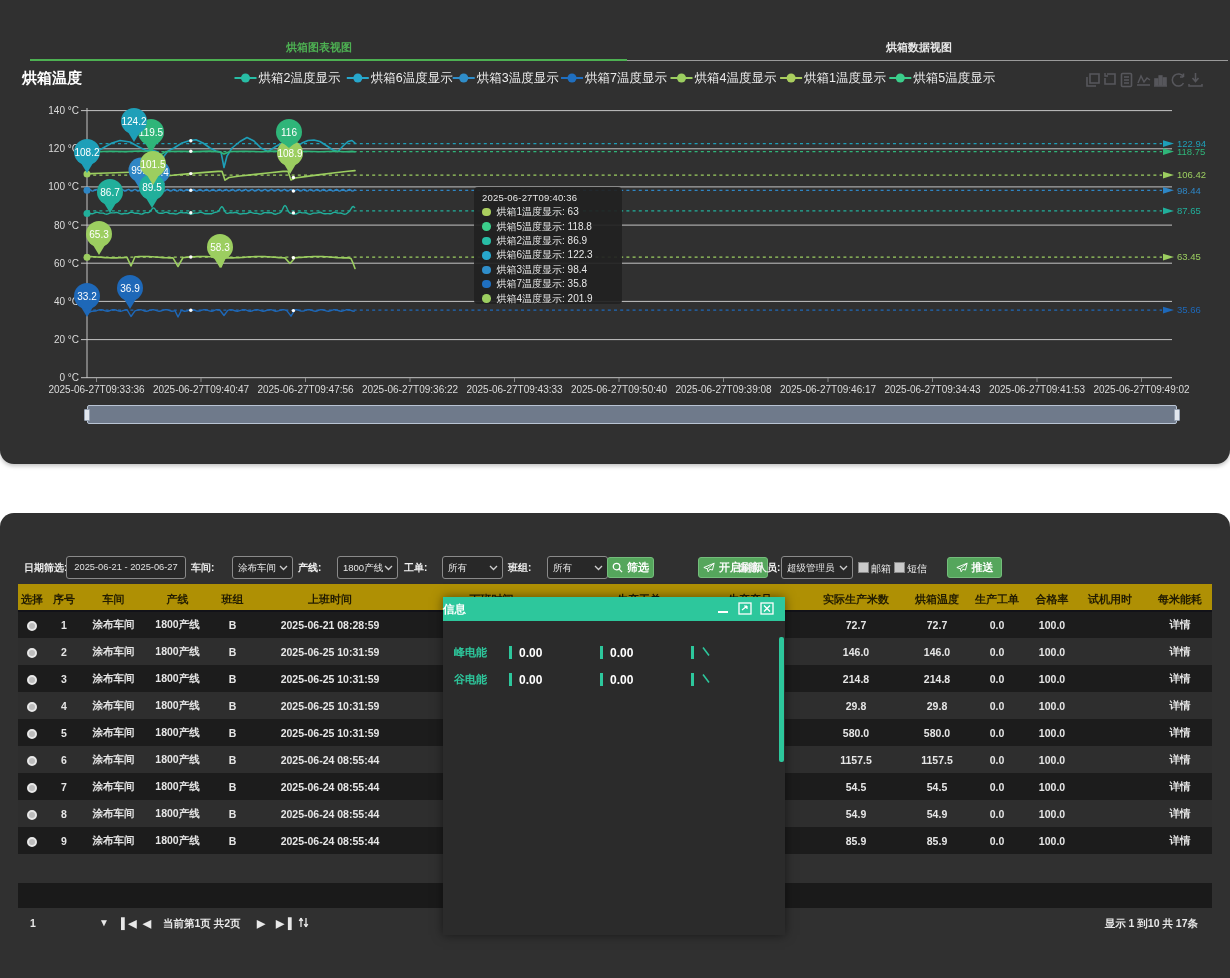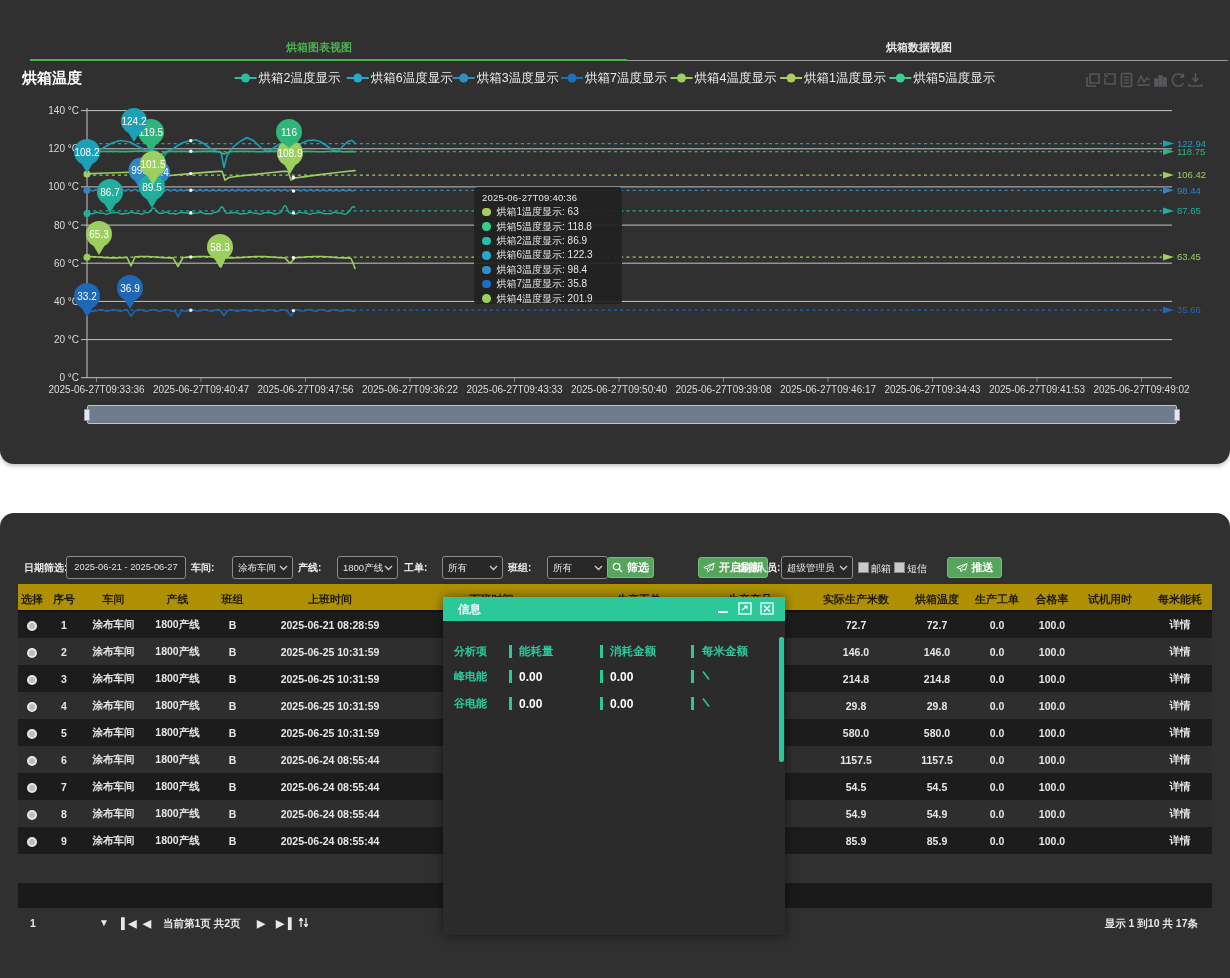--- a/index.html
+++ b/index.html
@@ -28,21 +28,21 @@
 #dtable th{background:#AF9004;color:#221C02;font-size:11px;font-weight:bold;height:27px;padding:0 0 3px 0;text-align:center;border-bottom:2px solid #121218;vertical-align:bottom}
 #dtable td{height:27px;color:#E6E6E6;font-size:10.5px;font-weight:bold;text-align:center;padding:0;overflow:hidden;white-space:nowrap}
 #dtable tr.odd td{background:#1C1C1C}
 #dtable tr.even td{background:#2E2E2E}
 .radio{display:inline-block;width:10px;height:10px;border-radius:50%;background:#BDBDBD;border:2px solid #E8E8E8;vertical-align:middle}
 #emptyrow{position:absolute;left:18px;top:370px;width:1194px;height:25px;background:#1A1A1A}
 #pager{position:absolute;left:0;top:395px;width:1230px;height:30px;color:#E8E8E8}
 #pager span{position:absolute;top:9px;font-size:10.5px;font-weight:bold}
 #pright{left:auto;right:32px}
 #modal{position:absolute;left:443px;top:84px;width:342px;height:338px;box-shadow:0 0 10px rgba(0,0,0,.5)}
-#mtitle{position:absolute;left:0;top:0;width:342px;height:24px;background:#2DC79C;color:#fff;font-size:11.5px;font-weight:bold;line-height:24px;padding-left:15px}
+#mtitle{position:absolute;left:0;top:0;width:342px;height:24px;background:#2DC79C;color:#fff;font-size:11.5px;font-weight:bold;line-height:24px;}
 .mbtns{position:absolute;right:10px;top:5px;display:flex;gap:7px;align-items:center}
 #mbody{position:absolute;left:0;top:24px;width:342px;height:314px;background:#2B2B2B;padding-top:18px}
 .mrow{position:relative;height:27px;display:flex;align-items:center}
 .mhead{height:24px}
 .mc1{position:absolute;left:11px;width:56px;font-size:11px;font-weight:bold}
 .tl{color:#2DC79C}
 .msep{position:absolute;width:2.5px;height:13px;background:#2DC79C}
 .s1{left:66px}.s2{left:157px}.s3{left:248px}
 .mc2{position:absolute;left:76px;font-size:12px;color:#fff;font-weight:bold}
 .mc3{position:absolute;left:167px;font-size:12px;color:#fff;font-weight:bold}
@@ -592,29 +592,20 @@
             <rect x="1" y="1" width="12" height="11" fill="none" stroke="#fff" stroke-width="1.3"></rect>
             <path d="M4,8 L9,4 M9,4 L6,4 M9,4 L9,7" stroke="#fff" stroke-width="1.2" fill="none"></path>
           </svg>
    <svg width="15" height="13" viewBox="0 0 15 13">
             <rect x="1" y="1" width="12" height="11" fill="none" stroke="#fff" stroke-width="1.3"></rect>
             <path d="M4,3.5 L10,9.5 M10,3.5 L4,9.5" stroke="#fff" stroke-width="1.4"></path>
           </svg>
         </span>
  </div>
  <div id="mbody">
-   <div class="mrow mhead">
-          <span class="mc1 tl">分析项</span>
-          <span class="msep s1"></span>
-          <span class="mc2 tl">能耗量</span>
-          <span class="msep s2"></span>
-          <span class="mc3 tl">消耗金额</span>
-          <span class="msep s3"></span>
-          <span class="mc4 tl">每米金额</span>
-        </div>
    <div class="mrow">
           <span class="mc1 tl">峰电能</span>
           <span class="msep s1"></span>
           <span class="mc2">0.00</span>
           <span class="msep s2"></span>
           <span class="mc3">0.00</span>
           <span class="msep s3"></span>
           <span class="mc4 bs"><svg width="8" height="11" viewBox="0 0 8 11">
               <line x1="1" y1="1.5" x2="7" y2="9.5" stroke="#2DC79C" stroke-width="1.6"></line>
             </svg></span>

